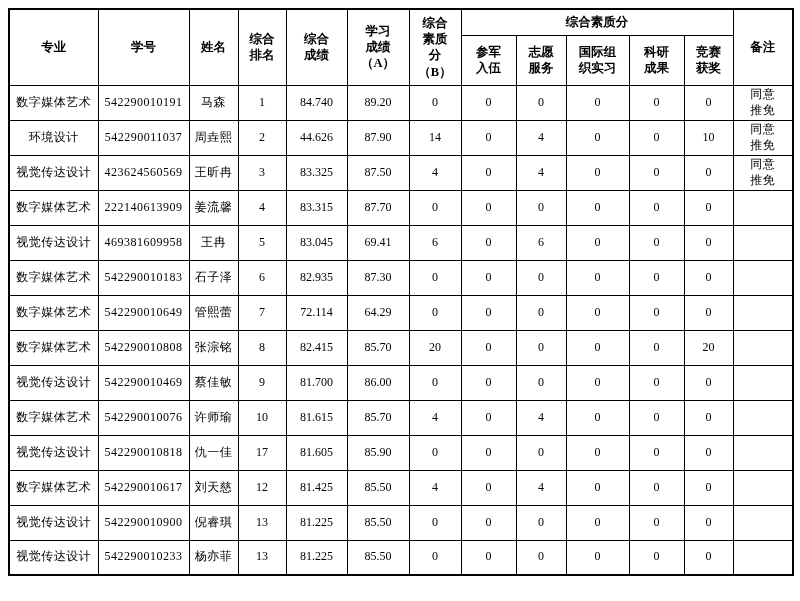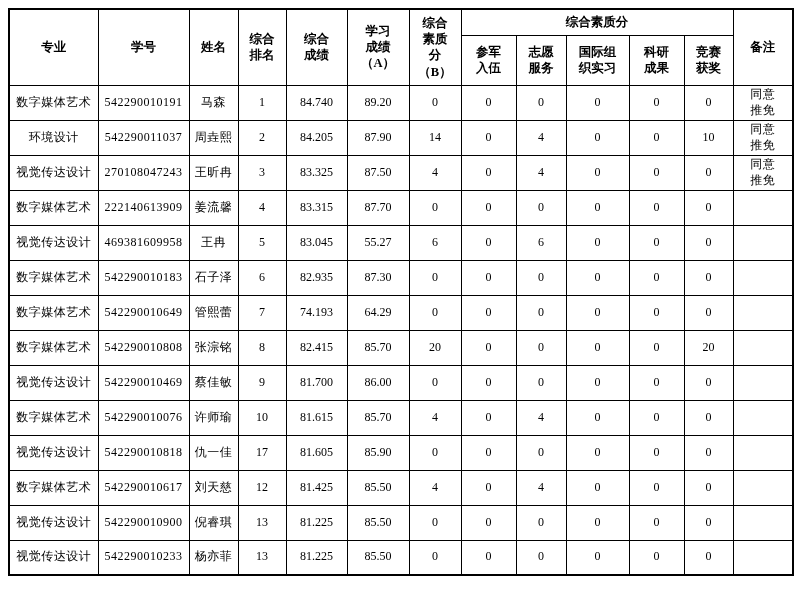--- a/index.html
+++ b/index.html
@@ -116,34 +116,34 @@
           <td class="num">0</td>
           <td class="num">0</td>
           <td>同意
 推免</td>
         </tr>
         <tr>
           <td>环境设计</td>
           <td>542290011037</td>
           <td>周垚熙</td>
           <td class="num">2</td>
-          <td class="num">84.205</td>
+          <td class="num">44.626</td>
           <td class="num">87.90</td>
           <td class="num">14</td>
           <td class="num">0</td>
           <td class="num">4</td>
           <td class="num">0</td>
           <td class="num">0</td>
           <td class="num">10</td>
           <td>同意
 推免</td>
         </tr>
         <tr>
           <td>视觉传达设计</td>
-          <td>270108047243</td>
+          <td>423624560569</td>
           <td>王昕冉</td>
           <td class="num">3</td>
           <td class="num">83.325</td>
           <td class="num">87.50</td>
           <td class="num">4</td>
           <td class="num">0</td>
           <td class="num">4</td>
           <td class="num">0</td>
           <td class="num">0</td>
           <td class="num">0</td>
@@ -164,21 +164,21 @@
           <td class="num">0</td>
           <td class="num">0</td>
           <td></td>
         </tr>
         <tr>
           <td>视觉传达设计</td>
           <td>469381609958</td>
           <td>王冉</td>
           <td class="num">5</td>
           <td class="num">83.045</td>
-          <td class="num">55.27</td>
+          <td class="num">69.41</td>
           <td class="num">6</td>
           <td class="num">0</td>
           <td class="num">6</td>
           <td class="num">0</td>
           <td class="num">0</td>
           <td class="num">0</td>
           <td></td>
         </tr>
         <tr>
           <td>数字媒体艺术</td>
@@ -193,21 +193,21 @@
           <td class="num">0</td>
           <td class="num">0</td>
           <td class="num">0</td>
           <td></td>
         </tr>
         <tr>
           <td>数字媒体艺术</td>
           <td>542290010649</td>
           <td>管熙蕾</td>
           <td class="num">7</td>
-          <td class="num">74.193</td>
+          <td class="num">72.114</td>
           <td class="num">64.29</td>
           <td class="num">0</td>
           <td class="num">0</td>
           <td class="num">0</td>
           <td class="num">0</td>
           <td class="num">0</td>
           <td class="num">0</td>
           <td></td>
         </tr>
         <tr>

